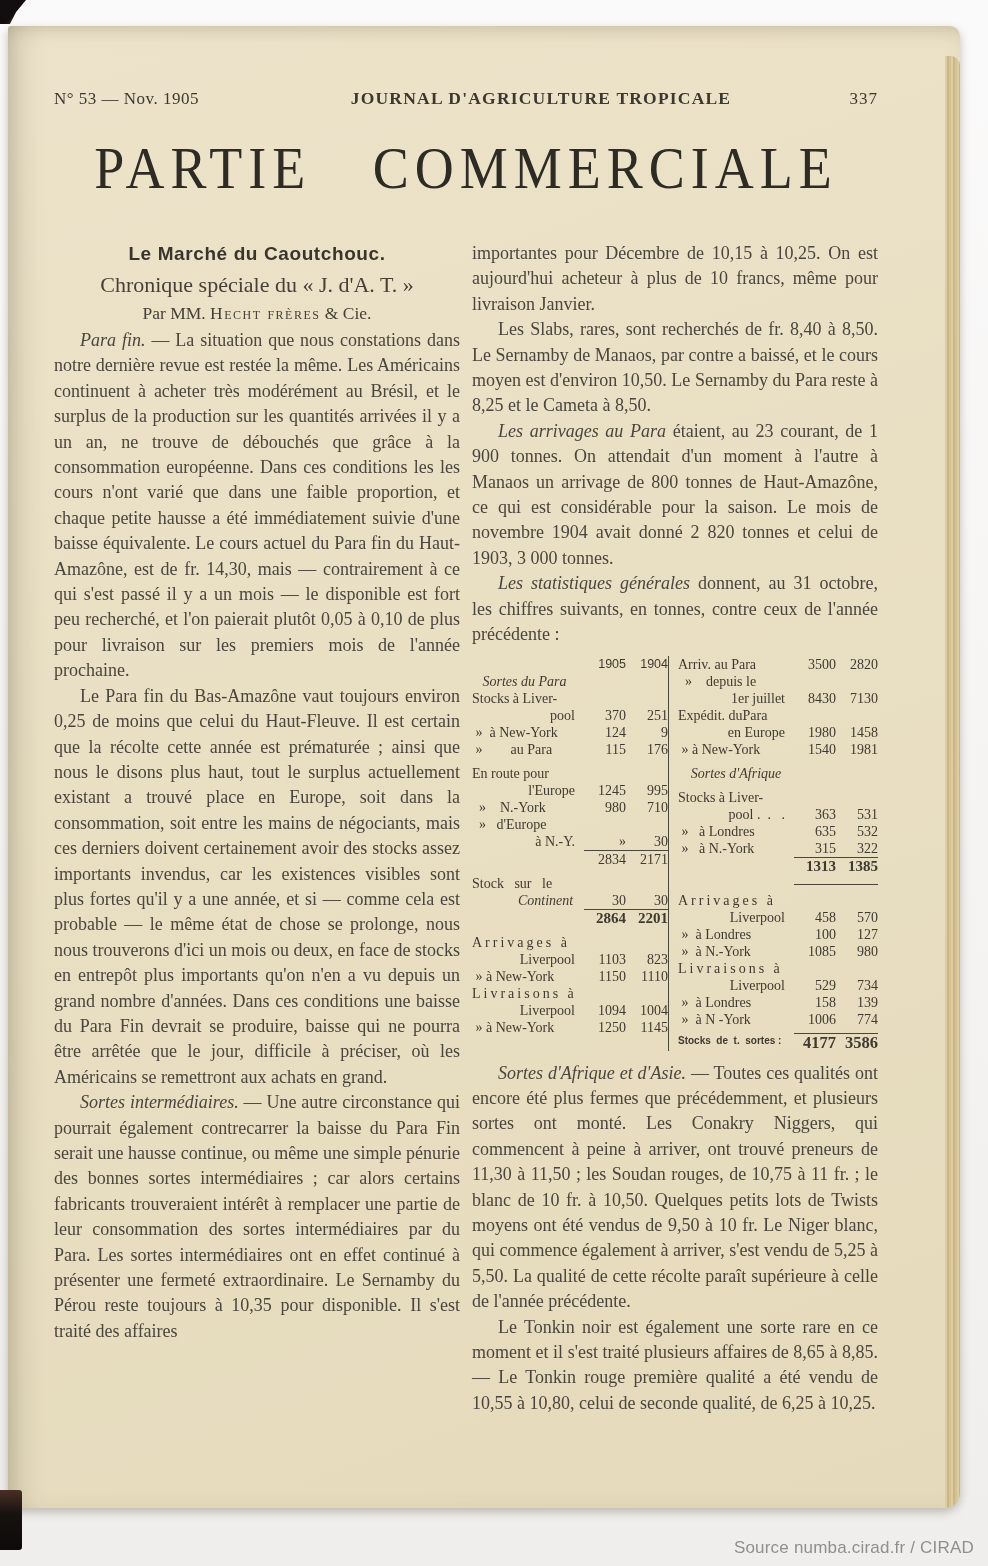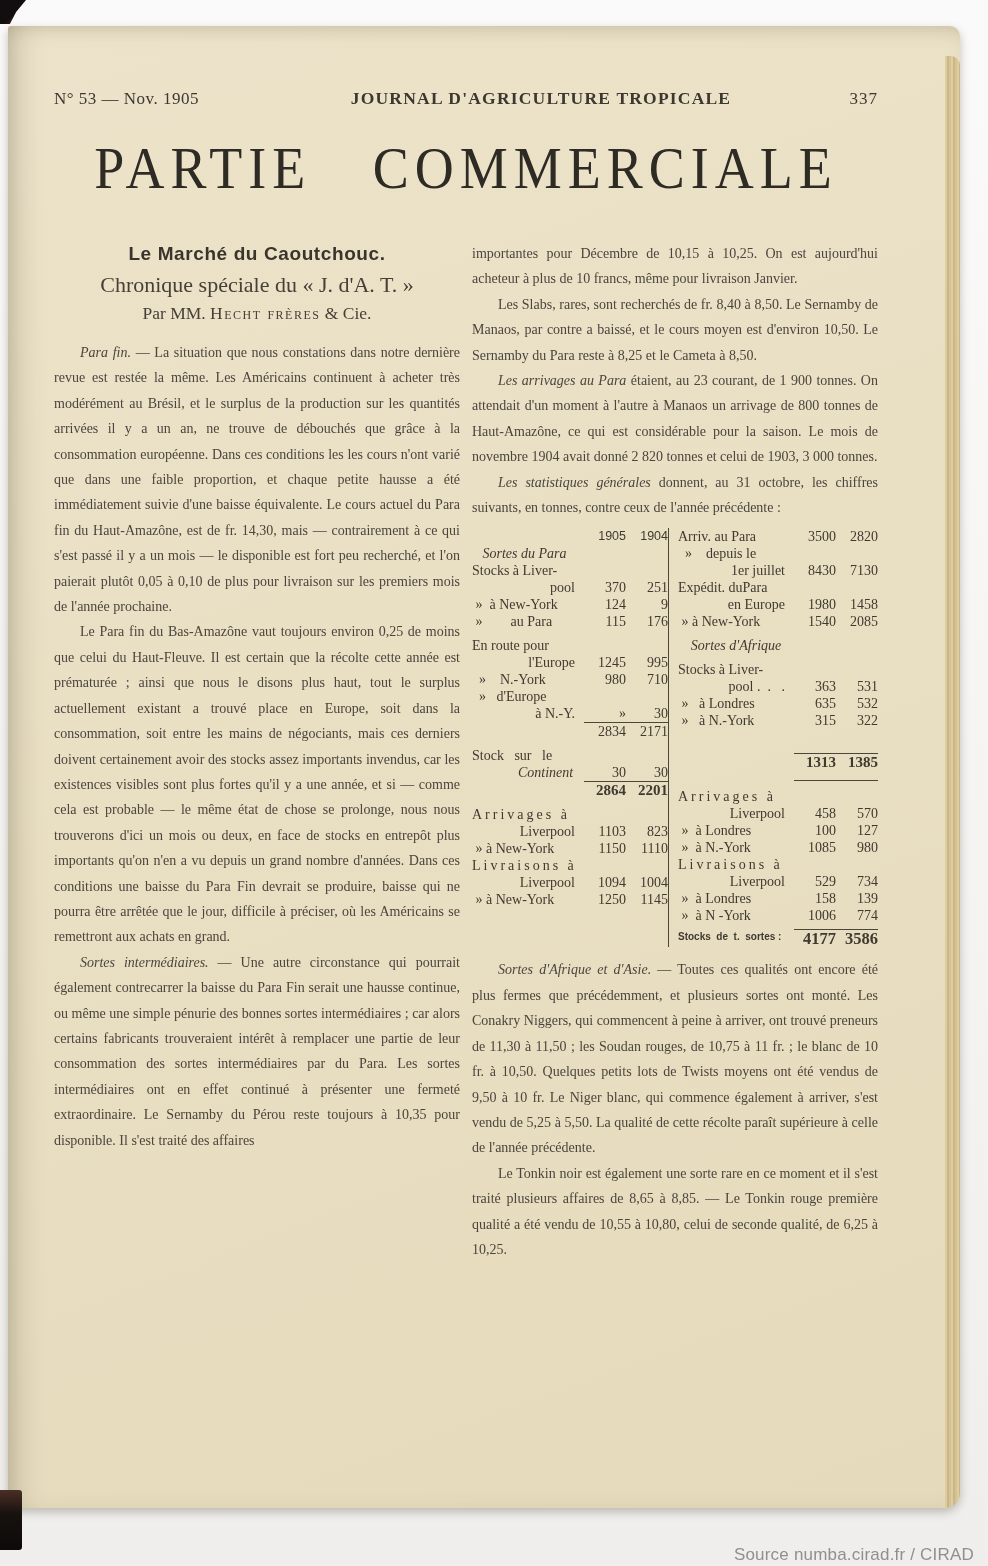--- a/index.html
+++ b/index.html
@@ -31,53 +31,53 @@
   .runhead .issue{width:220px;letter-spacing:.5px;}
   .runhead .journal{flex:1;text-align:center;font-weight:700;letter-spacing:1.2px;font-size:17.5px;}
   .runhead .pageno{width:70px;text-align:right;letter-spacing:1px;}
   
   h1.title{margin:26px 0 0;text-align:center;font-weight:400;color:#2e2b25;
     font-size:54px;letter-spacing:6px;word-spacing:42px;transform:scaleY(1.08);transform-origin:top;}
   
   .cols{display:flex;margin-top:44px;gap:12px;}
   .col{width:406px;}
   .col.right{width:406px;}
-  .para{margin:0;text-align:justify;text-indent:26px;font-size:14px;line-height:25.4px;color:#4a453d;}
+  .para{margin:0;text-align:justify;text-indent:26px;font-size:18px;line-height:25.4px;color:#4a453d;}
   .para.noind{text-indent:0;}
   .para i{font-style:italic;}
   
   h2.arttitle{margin:2px 0 7px;text-align:center;font-family:"Liberation Sans",sans-serif;
     font-size:19px;font-weight:700;letter-spacing:.6px;color:#3a352c;}
   .sub1{text-align:center;font-size:22px;margin-bottom:5px;color:#453f36;}
-  .sub2{text-align:center;font-size:17.5px;margin-bottom:16px;color:#453f36;}
+  .sub2{text-align:center;font-size:17.5px;margin-bottom:4px;color:#453f36;}
   .sub2 .name{font-variant:small-caps;letter-spacing:1.5px;}
   
   .stats{display:flex;margin:8px 0 10px;font-size:14px;color:#3f3a30;}
   .sub-table{width:196px;}
   .sub-table.rightsub{flex:1;border-left:1.6px solid #4a463c;padding-left:9px;}
   .trow{display:flex;line-height:17px;min-height:17px;}
   .trow.gap{margin-top:7px;}
   .lbl{flex:1;white-space:pre;overflow:hidden;}
   .nums{display:flex;justify-content:flex-end;}
   .n{width:42px;text-align:right;}
   .it .lbl{font-style:italic;}
   .center .lbl{text-align:center;}
   .r .lbl{text-align:right;padding-right:9px;}
   .mid .lbl{padding-left:46px;white-space:normal;font-style:italic;}
   .ls .lbl{letter-spacing:3px;}
   .total .nums{border-top:1px solid #4a463c;}
-  .total.dbl .nums{border-bottom:1.6px solid #4a463c;padding-bottom:9px;margin-top:24px;}
+  .total.dbl .nums{border-bottom:1.6px solid #4a463c;padding-bottom:9px;}
   .bold .n{font-weight:700;font-size:15px;}
   .colhead .n{font-family:"Liberation Sans",sans-serif;font-weight:400;font-size:12.5px;}
   .grand{margin-top:4px;align-items:flex-end;}
   .grand .lbl{font-family:"Liberation Sans",sans-serif;font-size:10px;font-weight:700;white-space:pre;padding-bottom:2px;}
   .grand .n{font-weight:700;font-size:16.5px;}
   .grand .nums{border-top:1.2px solid #4a463c;}
   
-  .footer{position:absolute;right:14px;bottom:1px;font-family:"Liberation Sans",sans-serif;
+  .footer{position:absolute;right:14px;bottom:8px;font-family:"Liberation Sans",sans-serif;
     font-size:17px;color:#8f8f8f;letter-spacing:.2px;}
 </style>
 </head>
 <body>
 
 <div class="scan">
   <div class="mark-tl"></div>
 
   <div class="page">
     <div class="page-edge"></div>
@@ -295,21 +295,21 @@
                   <span class="lbl">en Europe</span>
                   <span class="nums">
                     <span class="n">1980</span>
                     <span class="n">1458</span>
                   </span>
                 </div>
                 <div class="trow ">
                   <span class="lbl"> » à New-York</span>
                   <span class="nums">
                     <span class="n">1540</span>
-                    <span class="n">2085</span>
+                    <span class="n">1981</span>
                   </span>
                 </div>
                 <div class="trow it center gap">
                   <span class="lbl">Sortes d'Afrique</span>
                   <span class="nums">
                     <span class="n"></span>
                     <span class="n"></span>
                   </span>
                 </div>
                 <div class="trow gap">

